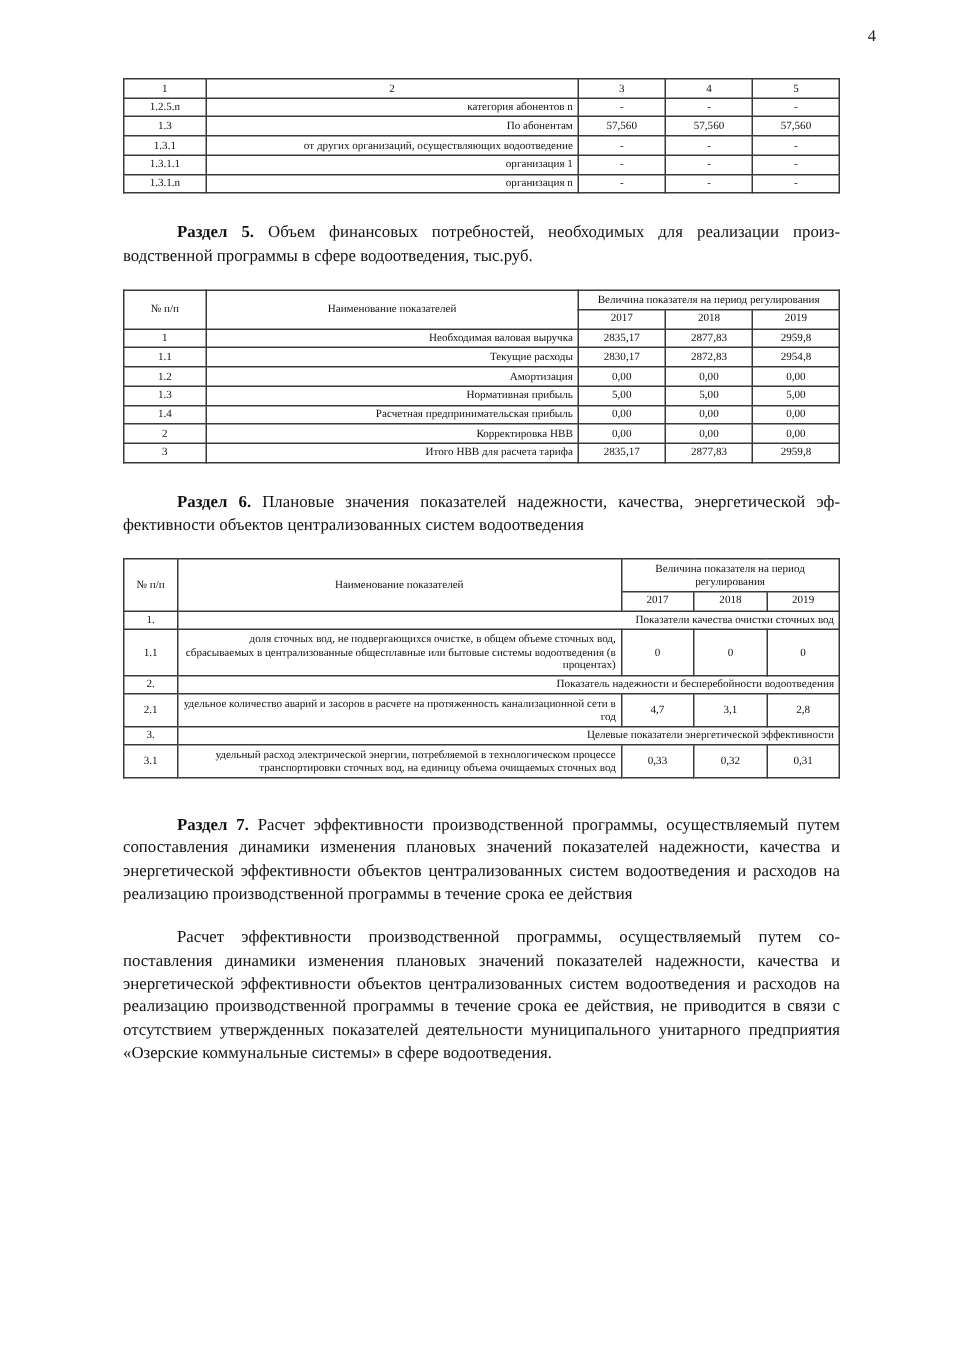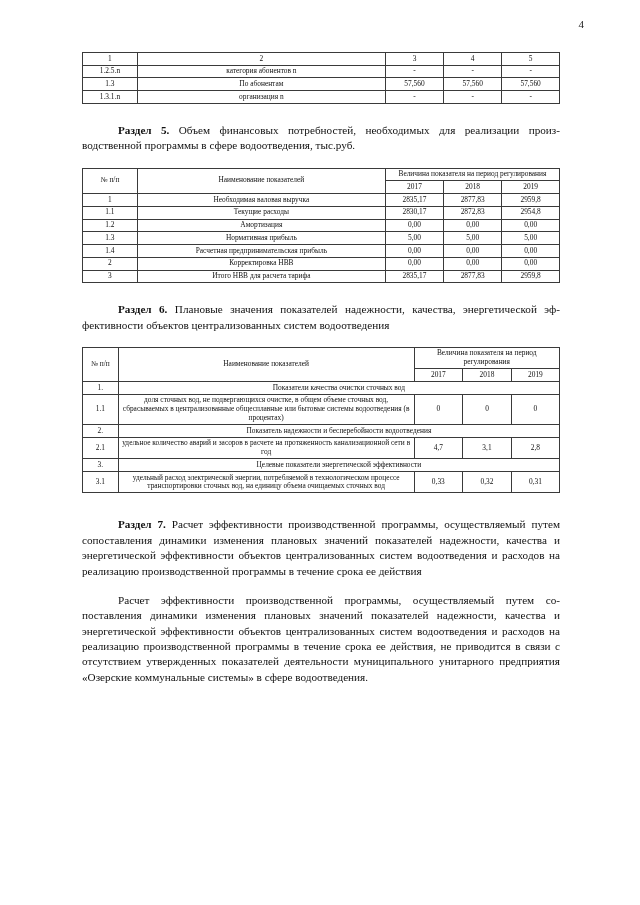--- a/index.html
+++ b/index.html
@@ -45,21 +45,21 @@
   table.doc-table td,
   table.doc-table th {
     border: 0.7px solid #3a3a3a;
     padding: 1.5px 3px;
     vertical-align: middle;
     font-weight: normal;
     word-wrap: break-word;
     hyphens: auto;
   }
   .c  { text-align: center; }
-  .l  { text-align: center; }
+  .l  { text-align: right; }
   .hdr { text-align: center; }
 
   
   p.body {
     margin: 0;
     text-indent: 36px;
     text-align: justify;
     font-size: 11.2px;
     line-height: 1.37;
     color: #111;
@@ -100,20 +100,34 @@
           <td class="c">-</td>
           <td class="c">-</td>
           <td class="c">-</td>
         </tr>
         <tr>
           <td class="c">1.3</td>
           <td class="l">По абонентам</td>
           <td class="c">57,560</td>
           <td class="c">57,560</td>
           <td class="c">57,560</td>
+        </tr>
+        <tr>
+          <td class="c">1.3.1</td>
+          <td class="l">от других организаций, осуществляющих водоотведение</td>
+          <td class="c">-</td>
+          <td class="c">-</td>
+          <td class="c">-</td>
+        </tr>
+        <tr>
+          <td class="c">1.3.1.1</td>
+          <td class="l">организация 1</td>
+          <td class="c">-</td>
+          <td class="c">-</td>
+          <td class="c">-</td>
         </tr>
         <tr>
           <td class="c">1.3.1.n</td>
           <td class="l">организация n</td>
           <td class="c">-</td>
           <td class="c">-</td>
           <td class="c">-</td>
         </tr>
       </tbody>
     </table>

